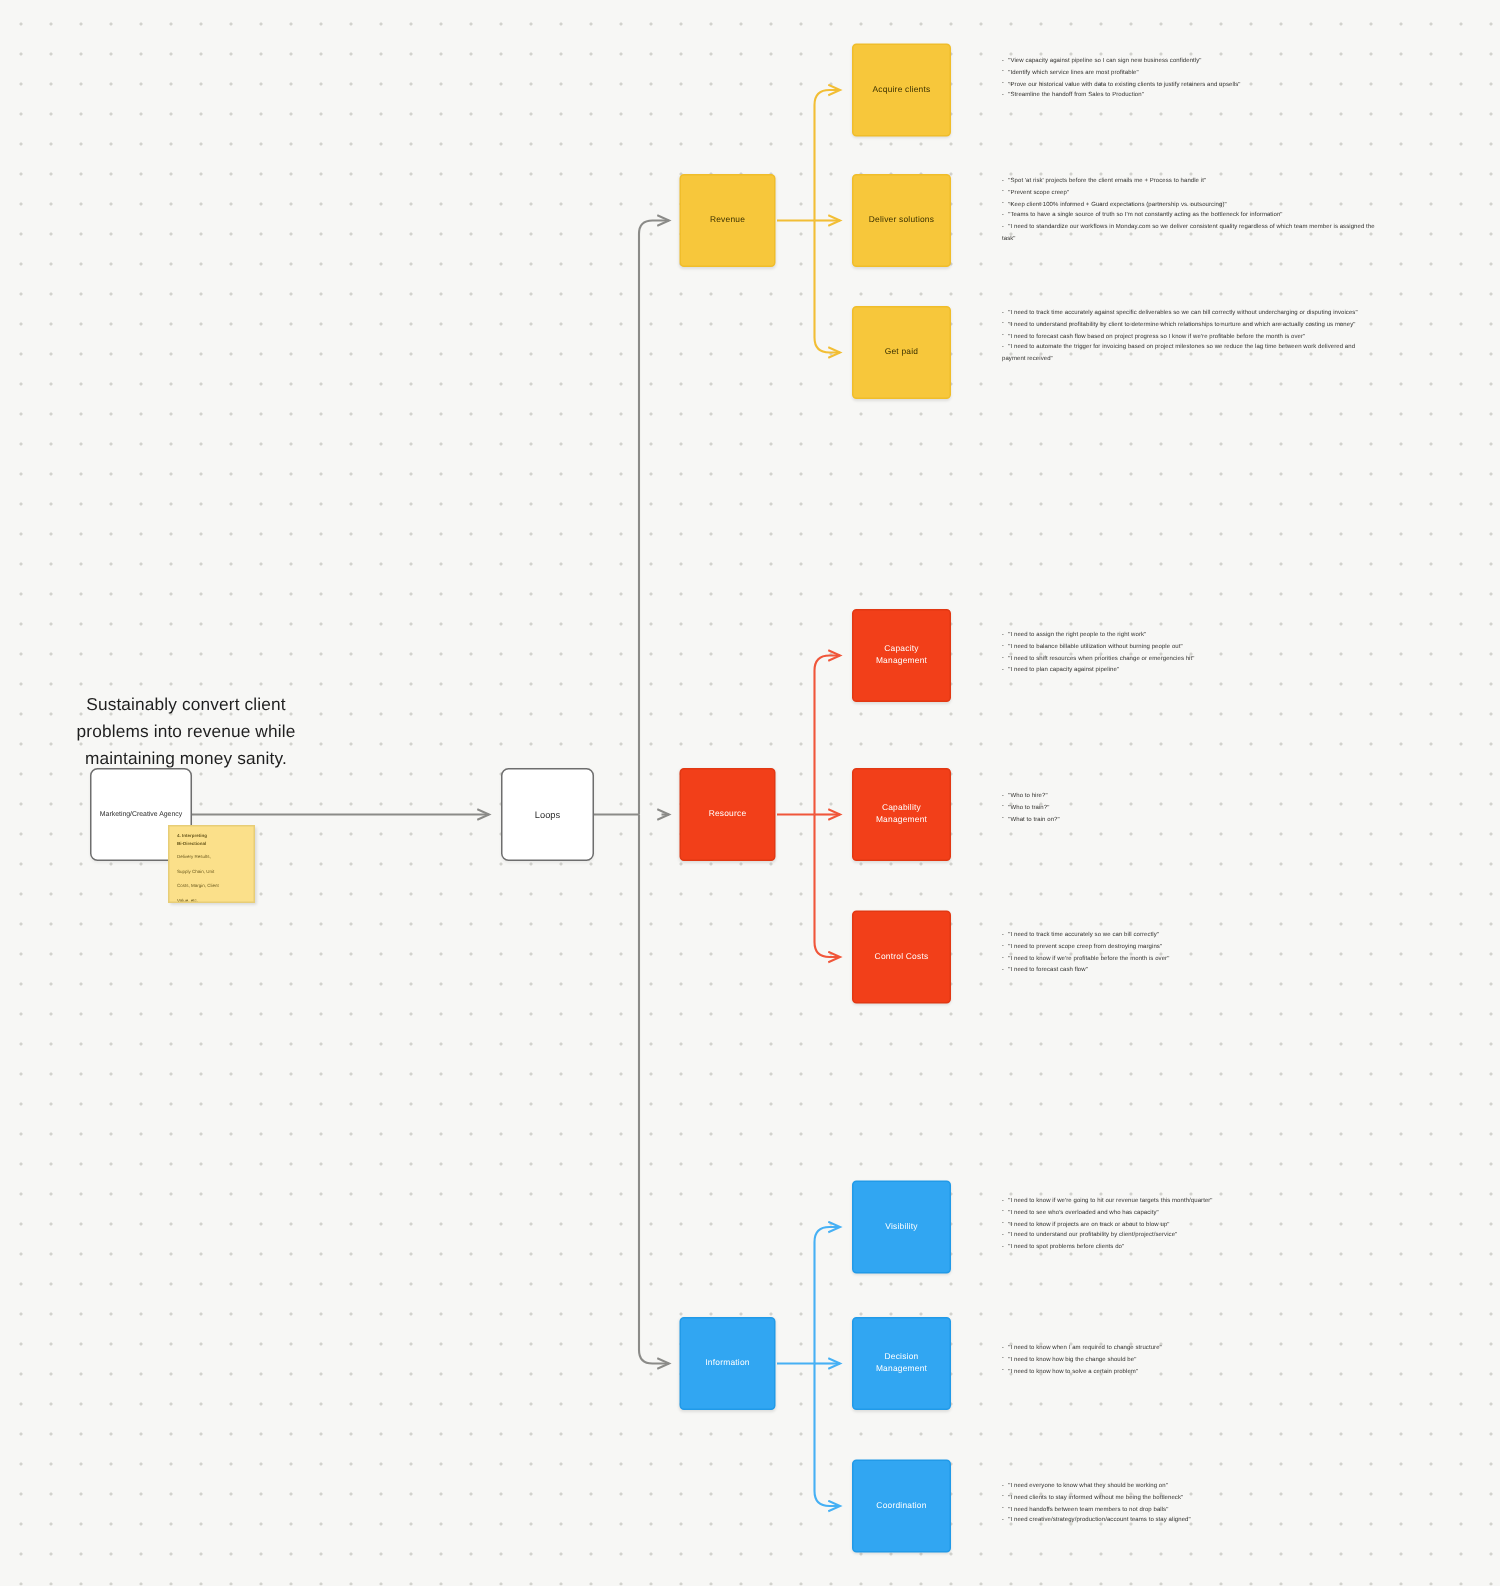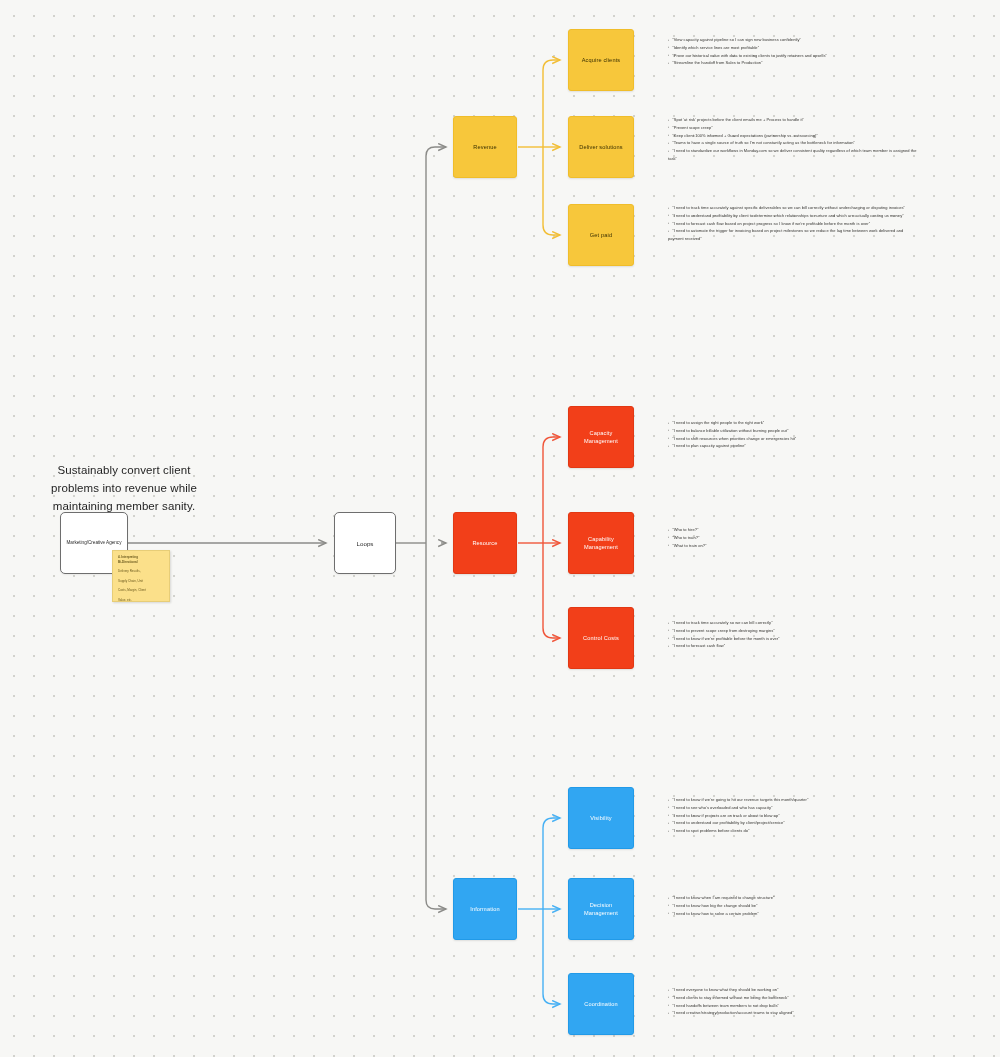--- a/index.html
+++ b/index.html
@@ -179,21 +179,21 @@
   </g>
 
   <g>
     <path d="M518,909 L543,909" fill="none" stroke="#46b0f4" stroke-width="1.4"></path>
     <path d="M543,909 L560,909" fill="none" stroke="#46b0f4" stroke-width="1.4" marker-end="url(#ar-blue)"></path>
     <path d="M543,909 L543,828 Q543,818 553,818 L560,818" fill="none" stroke="#46b0f4" stroke-width="1.4" marker-end="url(#ar-blue)"></path>
     <path d="M543,909 L543,994 Q543,1004 553,1004 L560,1004" fill="none" stroke="#46b0f4" stroke-width="1.4" marker-end="url(#ar-blue)"></path>
   </g>
 </svg>
 
-<div id="goal">Sustainably convert client problems into revenue while maintaining member sanity.</div>
+<div id="goal">Sustainably convert client problems into revenue while maintaining money sanity.</div>
 
 <div class="wnode" id="agency-node">
   <span>Marketing/Creative Agency</span>
 </div>
 
 <div id="sticky">
   <div class="s-head">4. Interpreting</div>
   <div class="s-head">Bi-Directional</div>
   <div class="s-body">Delivery Results,</div>
   <div class="s-body">Supply Chain, Unit</div>

